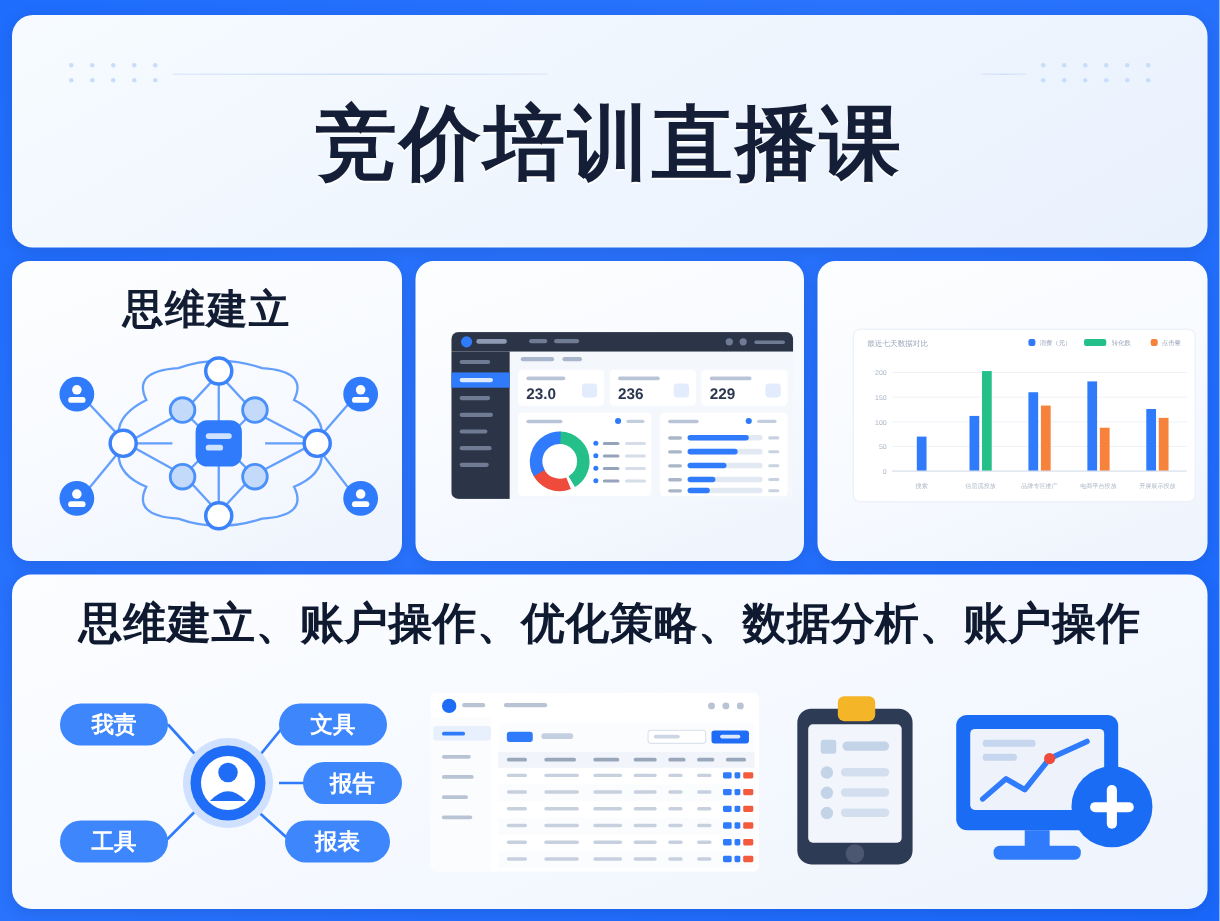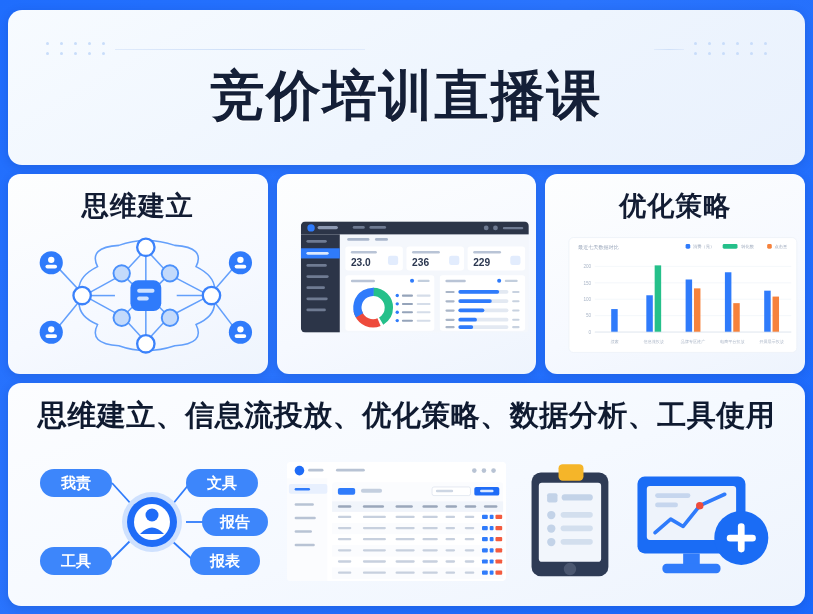--- a/index.html
+++ b/index.html
@@ -259,21 +259,20 @@
               <rect x="172" y="116" width="54" height="4" rx="2" fill="#e3e9f2"></rect>
               <rect x="172" y="116" width="16" height="4" rx="2" fill="#2f7bfb"></rect>
               <rect x="230" y="117" width="8" height="2.2" rx="1.1" fill="#c8d2e0"></rect>
           </g>
         </g>
       </svg>
     </div>
   </div>
 
   <div class="card">
-    <div class="card-title">优化策略</div>
     <div class="card-art">
       <svg id="barchart" viewBox="0 0 250 128" preserveAspectRatio="xMidYMid meet">
           <rect x="2" y="2" width="246" height="124" rx="5" fill="#ffffff"></rect>
           <rect x="2" y="2" width="246" height="124" rx="5" fill="none" stroke="#eef2f8" stroke-width="1"></rect>
           <text x="12" y="14" font-family="Liberation Sans, sans-serif" font-size="5.5" fill="#9aa7bb">最近七天数据对比</text>
           <rect x="128" y="9" width="5" height="5" rx="1.5" fill="#2f7bfb"></rect>
           <text x="136" y="13.6" font-family="Liberation Sans, sans-serif" font-size="4.6" fill="#9aa7bb">消费（元）</text>
           <rect x="168" y="9" width="16" height="5" rx="1.5" fill="#25c08a"></rect>
           <text x="188" y="13.6" font-family="Liberation Sans, sans-serif" font-size="4.6" fill="#9aa7bb">转化数</text>
           <rect x="216" y="9" width="5" height="5" rx="1.5" fill="#f6823c"></rect>
@@ -302,21 +301,21 @@
           <rect x="212.79999999999998" y="59.32727272727273" width="7" height="44.67272727272727" fill="#2f7bfb"></rect>
           <rect x="221.79999999999998" y="65.70909090909092" width="7" height="38.29090909090909" fill="#f6823c"></rect>
           <text x="220.79999999999998" y="116" text-anchor="middle" font-family="Liberation Sans, sans-serif" font-size="4.4" fill="#aab5c6">开屏展示投放</text>
           <line x1="30" y1="104" x2="242" y2="104" stroke="#dde4ee" stroke-width=".8"></line>
         </svg>
     </div>
   </div>
 </div>
 
 <div class="bottom">
-  <div class="bottom-title">思维建立、信息流投放、优化策略、数据分析、工具使用</div>
+  <div class="bottom-title">思维建立、账户操作、优化策略、数据分析、账户操作</div>
 
   <div class="bottom-row">
 
     <div class="bz mind">
       <svg viewBox="0 0 250 135" preserveAspectRatio="xMidYMid meet">
         <g stroke="#2f7bfb" stroke-width="1.8" fill="none">
           <path d="M86 28 L106 50"></path>
             <path d="M164 28 L146 50"></path>
           <path d="M160 67 L184 67"></path>
           <path d="M146 86 L168 106"></path>

